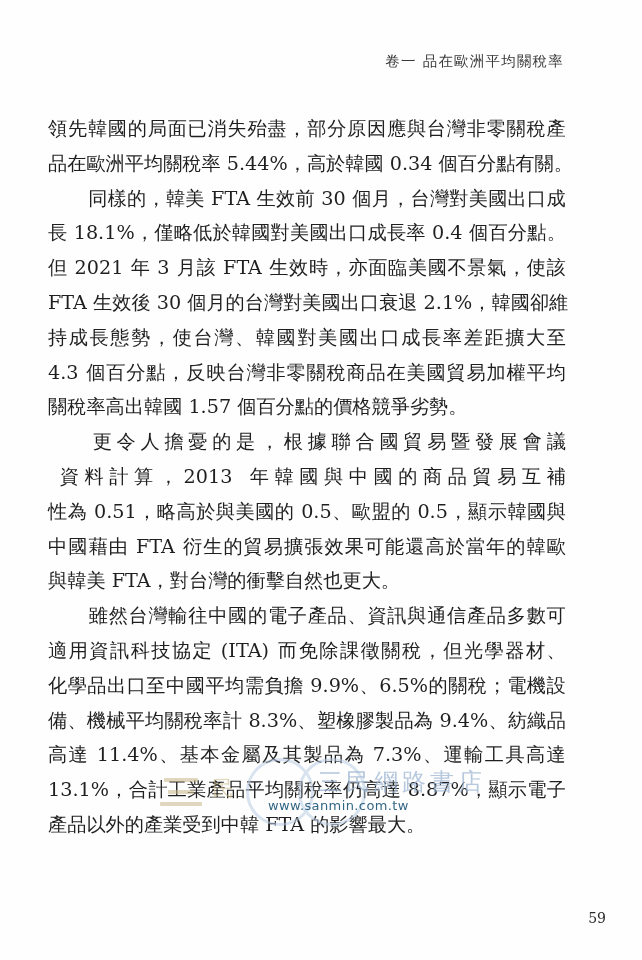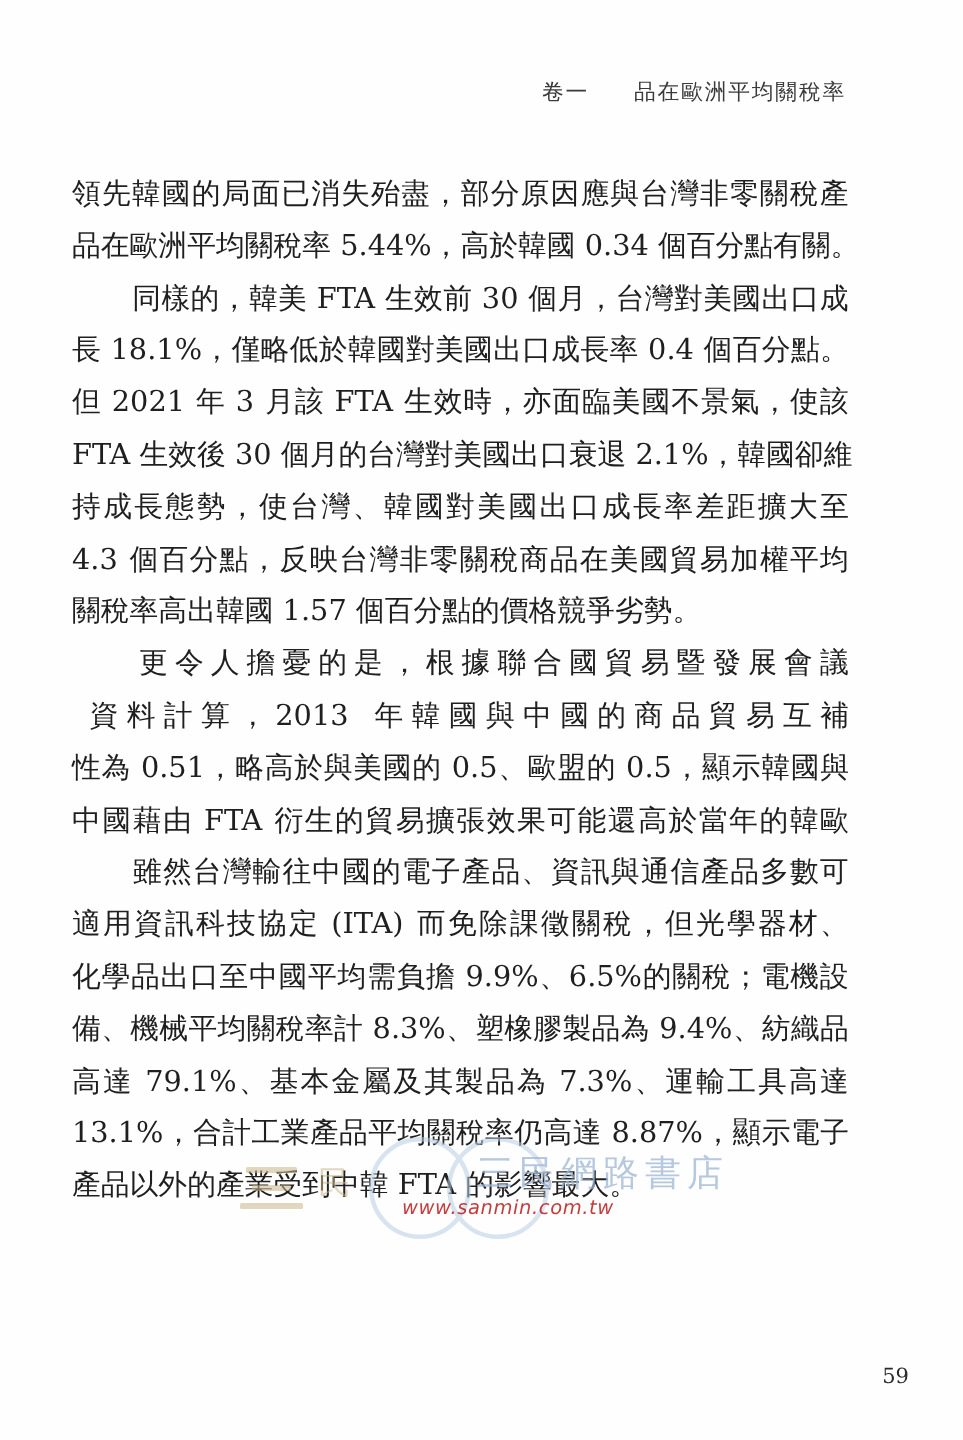--- a/index.html
+++ b/index.html
@@ -28,21 +28,21 @@
     left: 48px;
     right: 78px;
     text-align: right;
     font-family: "DejaVu Sans", "Liberation Sans", sans-serif;
     font-size: 14.5px;
     letter-spacing: 1.2px;
     color: #3a3a3a;
     white-space: nowrap;
   }
   .running-head .vol {
-    margin-right: 30px;
+    margin-right: 6px;
   }
 
   
   .text-block {
     position: absolute;
     top: 112px;
     left: 48px;
     width: 518px;
   }
 
@@ -81,25 +81,24 @@
     height: 72px;
     pointer-events: none;
     opacity: .55;
   }
   .wm-url {
     position: absolute;
     left: 268px;
     top: 798px;
     font-family: "DejaVu Sans", "Liberation Sans", sans-serif;
     font-size: 13px;
-    color: #b91c1c;
+    color: #0c4a6e;
     letter-spacing: .4px;
     pointer-events: none;
     opacity: .85;
-    font-style: italic;
   }
   .wm-cn {
     position: absolute;
     left: 318px;
     top: 766px;
     font-size: 24px;
     letter-spacing: 4px;
     color: #9db6d2;
     font-family: "DejaVu Sans", "Liberation Sans", sans-serif;
     pointer-events: none;
@@ -452,20 +451,21 @@
           <span>能</span>
           <span>還</span>
           <span>高</span>
           <span>於</span>
           <span>當</span>
           <span>年</span>
           <span>的</span>
           <span>韓</span>
           <span>歐</span>
         </span>
+        <span class="line">與韓美 FTA，對台灣的衝擊自然也更大。</span>
       </p>
       <p class="para">
         <span class="line justify">
           <span class="ind"></span>
           <span>雖</span>
           <span>然</span>
           <span>台</span>
           <span>灣</span>
           <span>輸</span>
           <span>往</span>
@@ -565,21 +565,21 @@
           <span>9.4%</span>
           <span>、</span>
           <span>紡</span>
           <span>織</span>
           <span>品</span>
         </span>
         <span class="line justify">
           <span>高</span>
           <span>達</span>
           <span> </span>
-          <span>79.1%</span>
+          <span>11.4%</span>
           <span>、</span>
           <span>基</span>
           <span>本</span>
           <span>金</span>
           <span>屬</span>
           <span>及</span>
           <span>其</span>
           <span>製</span>
           <span>品</span>
           <span>為</span>

